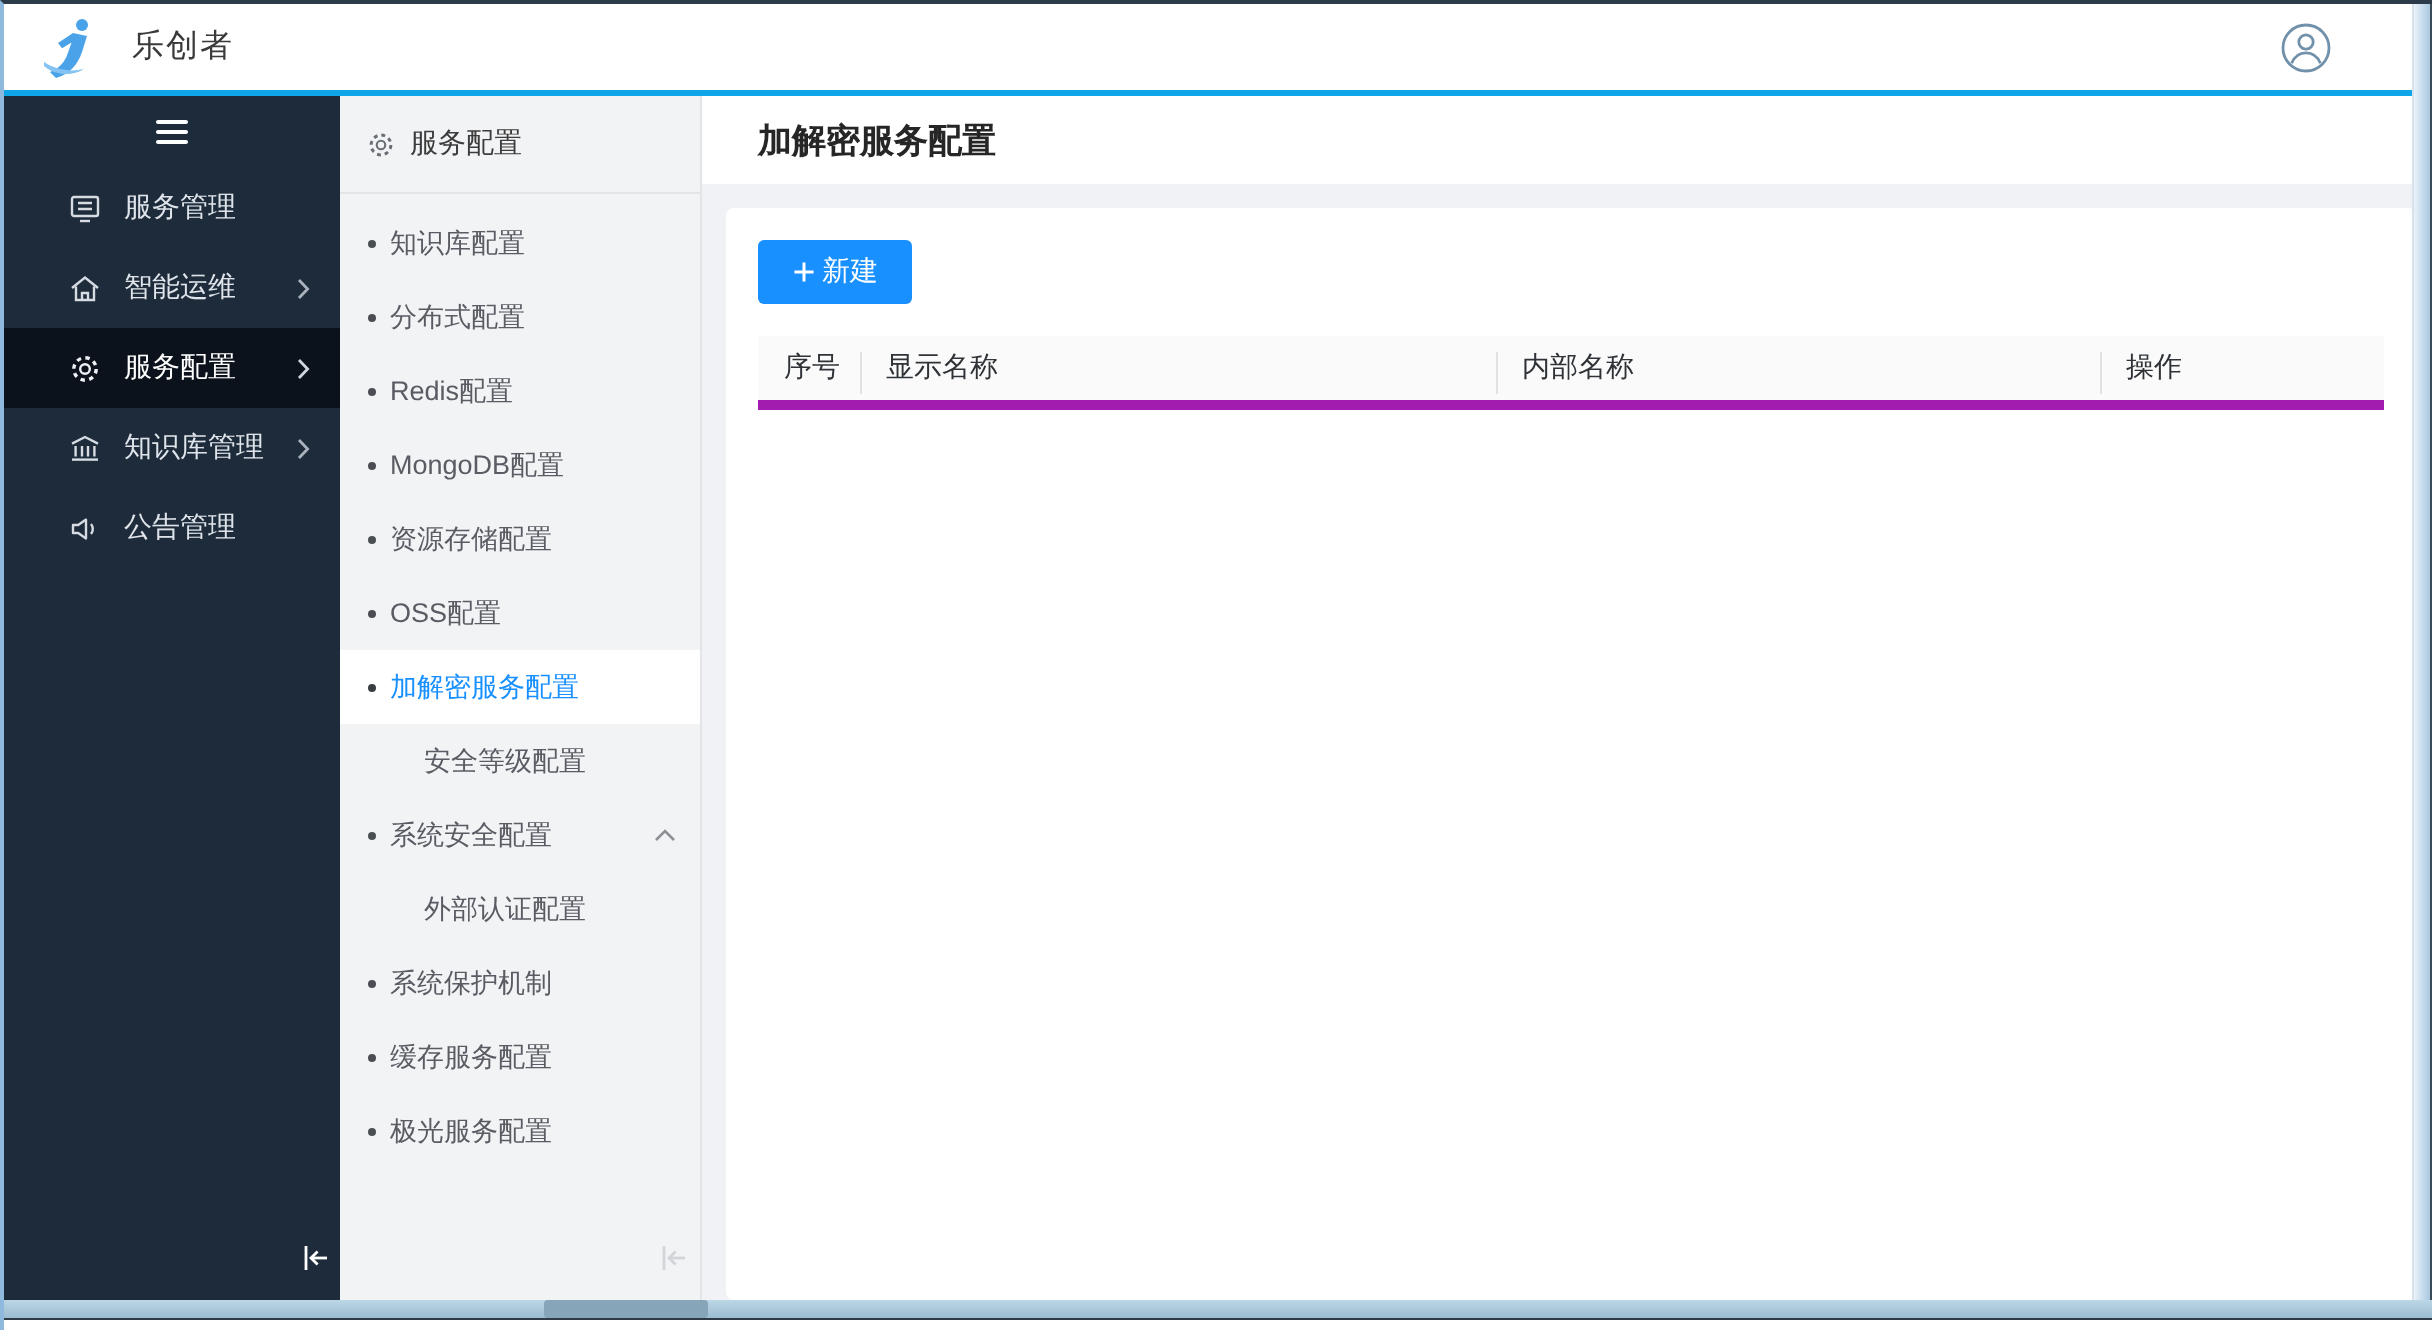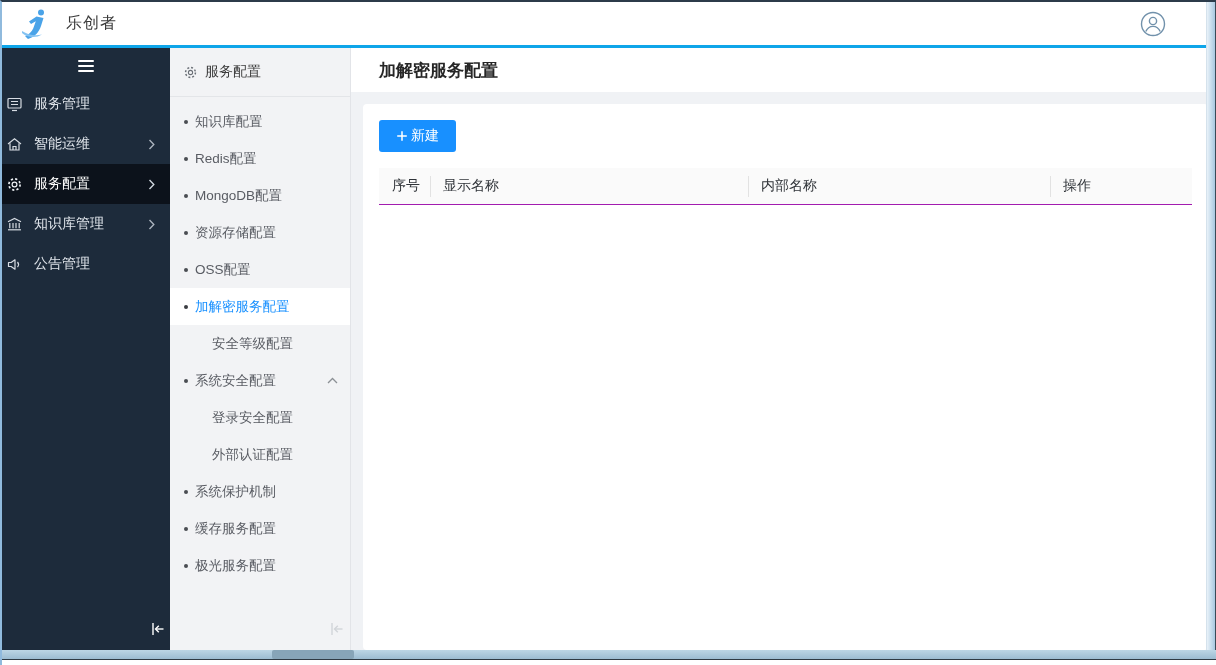--- a/index.html
+++ b/index.html
@@ -17,21 +17,21 @@
   .avatar { margin-left:auto; margin-right:34px; width:26px; height:26px; cursor:pointer; }
 
   
   .app-body { display:flex; height:602px; }
 
   
   .sidebar { width:168px; background:#1d2b3b; position:relative; flex-shrink:0; }
   .burger { height:36px; display:flex; flex-direction:column; align-items:center;
             justify-content:center; gap:3px; cursor:pointer; }
   .burger span { display:block; width:16px; height:2px; background:#fff; border-radius:1px; }
-  .side-item { height:40px; display:flex; align-items:center; padding:0 14px 0 4px;
+  .side-item { height:40px; display:flex; align-items:center; padding:0 14px 0 32px;
                color:#dfe4ea; font-size:14px; cursor:pointer; }
   .side-item .s-icon { width:17px; height:17px; margin-right:11px; flex-shrink:0; }
   .side-item .arrow { margin-left:auto; width:8px; height:11px; }
   .side-item.active { background:#0c121b; color:#fff; }
   .sidebar-collapse { position:absolute; bottom:12px; right:3px; width:18px; height:18px; cursor:pointer; }
 
   
   .submenu { width:181px; background:#f2f3f5; border-right:1px solid #e2e4e8;
              position:relative; flex-shrink:0; overflow:hidden; }
   .submenu-header { height:49px; border-bottom:1px solid #e3e5e8; display:flex;
@@ -52,21 +52,21 @@
   .main { flex:1; background:#f0f2f5; display:flex; flex-direction:column; overflow:hidden; }
   .page-header { background:#fff; height:44px; display:flex; align-items:center; padding-left:28px; }
   .page-title { font-size:17px; font-weight:bold; color:#262626; }
   .card { background:#fff; border-radius:4px; margin:12px 8px 0 12px; padding:16px; flex:1; }
 
   .btn-new { background:#1890ff; color:#fff; border:none; border-radius:3px; height:32px;
              padding:0 17px; font-size:14px; display:inline-flex; align-items:center; gap:3px;
              margin-bottom:16px; cursor:pointer; }
 
   .thead { display:flex; background:#fafafa; height:37px; align-items:center;
-           border-bottom:1px solid #a21caf; }
+           border-bottom:5px solid #a21caf; }
   .th { padding-left:13px; font-size:14px; color:#2f3338; font-weight:500;
         position:relative; height:100%; display:flex; align-items:center; }
   .th.c1 { width:51px; } .th.c2 { width:318px; } .th.c3 { width:302px; } .th.c4 { flex:1; }
   .th + .th::before { content:""; position:absolute; left:0; top:8px; height:21px;
                       width:1px; background:#e2e2e2; }
 
   .empty { text-align:center; padding:42px 0 56px; border-bottom:1px solid #efefef; }
   .empty-icon { display:block; margin:0 auto; }
   .empty-text { font-size:14px; color:#bfc3cb; margin-top:14px; }
 
@@ -182,20 +182,24 @@
         <span>服务配置</span>
       </div>
 
       <div class="submenu-list">
         <div class="sm-item">
           <span class="dot"></span>
           <span>知识库配置</span>
         </div>
         <div class="sm-item">
           <span class="dot"></span>
+          <span>分布式配置</span>
+        </div>
+        <div class="sm-item">
+          <span class="dot"></span>
           <span>Redis配置</span>
         </div>
         <div class="sm-item">
           <span class="dot"></span>
           <span>MongoDB配置</span>
         </div>
         <div class="sm-item">
           <span class="dot"></span>
           <span>资源存储配置</span>
         </div>
@@ -209,23 +213,20 @@
         </div>
         <div class="sm-item sub">
           <span>安全等级配置</span>
         </div>
         <div class="sm-item group">
           <span class="dot"></span>
           <span>系统安全配置</span>
           <svg class="caret" viewBox="0 0 11 7" fill="none">
             <path d="M1 6l4.5-4.5L10 6" stroke="#8c9095" stroke-width="1.3"></path>
           </svg>
-        </div>
-        <div class="sm-item sub">
-          <span>登录安全配置</span>
         </div>
         <div class="sm-item sub">
           <span>外部认证配置</span>
         </div>
         <div class="sm-item">
           <span class="dot"></span>
           <span>系统保护机制</span>
         </div>
         <div class="sm-item">
           <span class="dot"></span>

